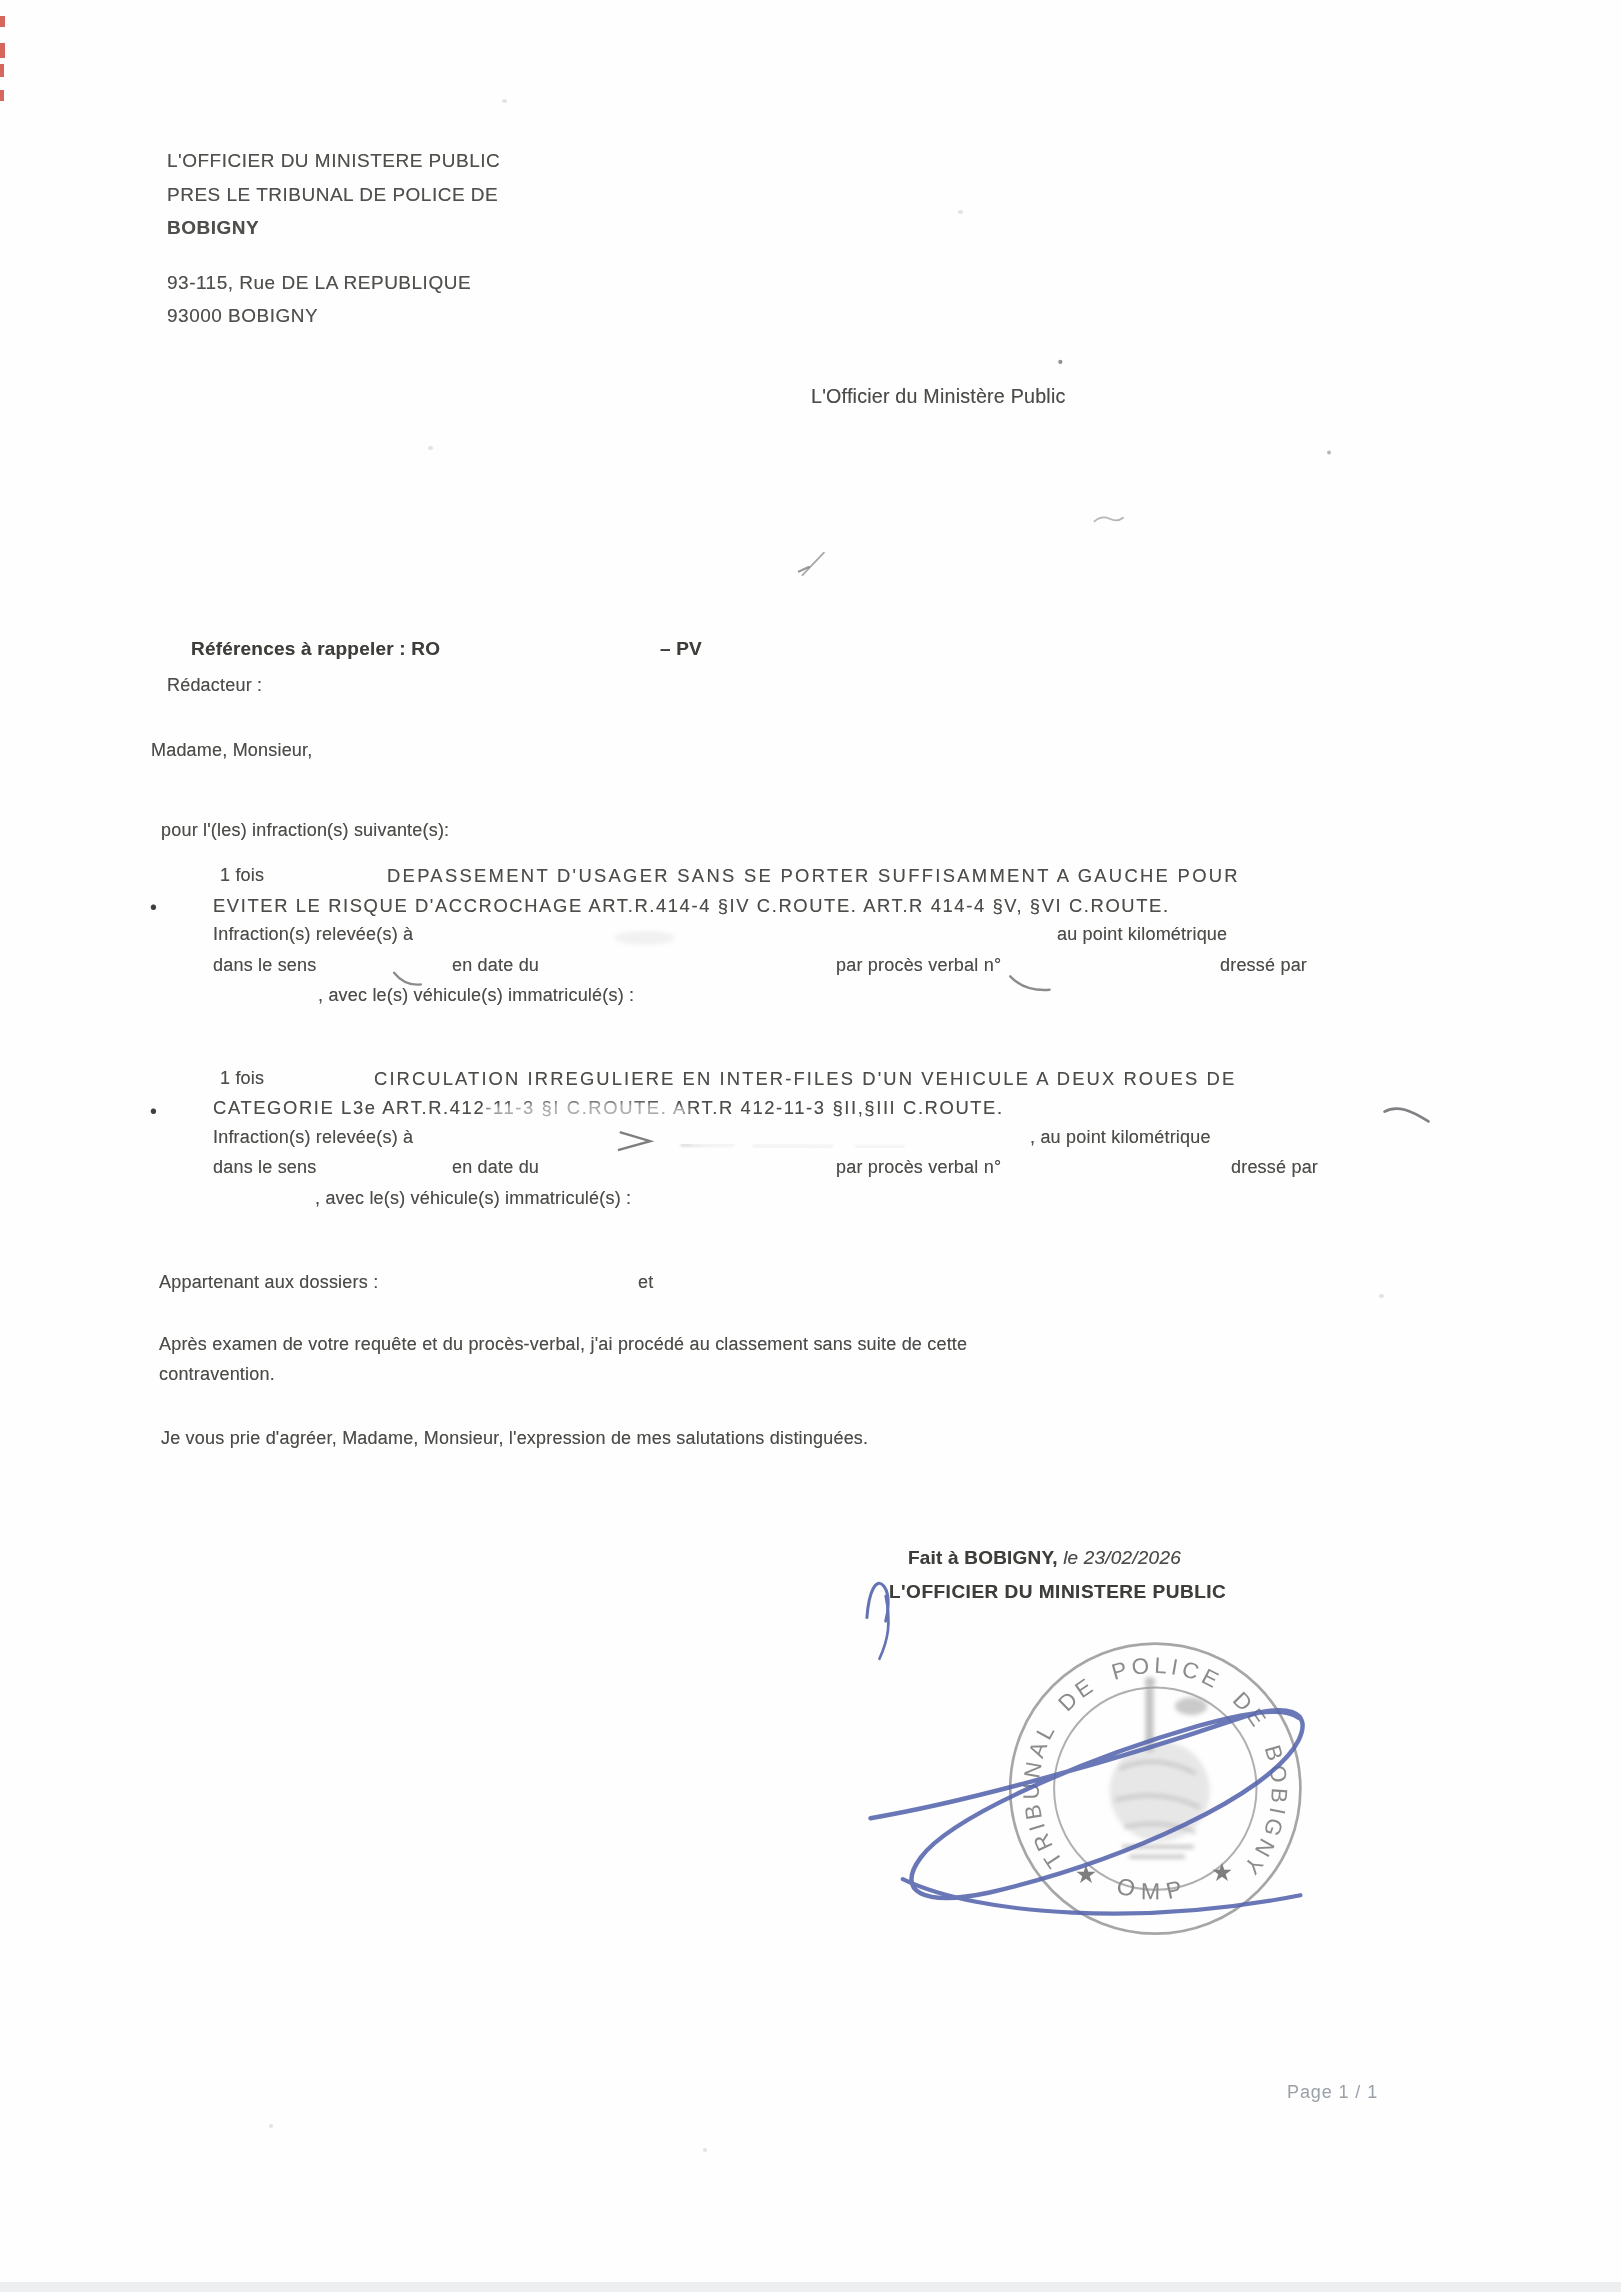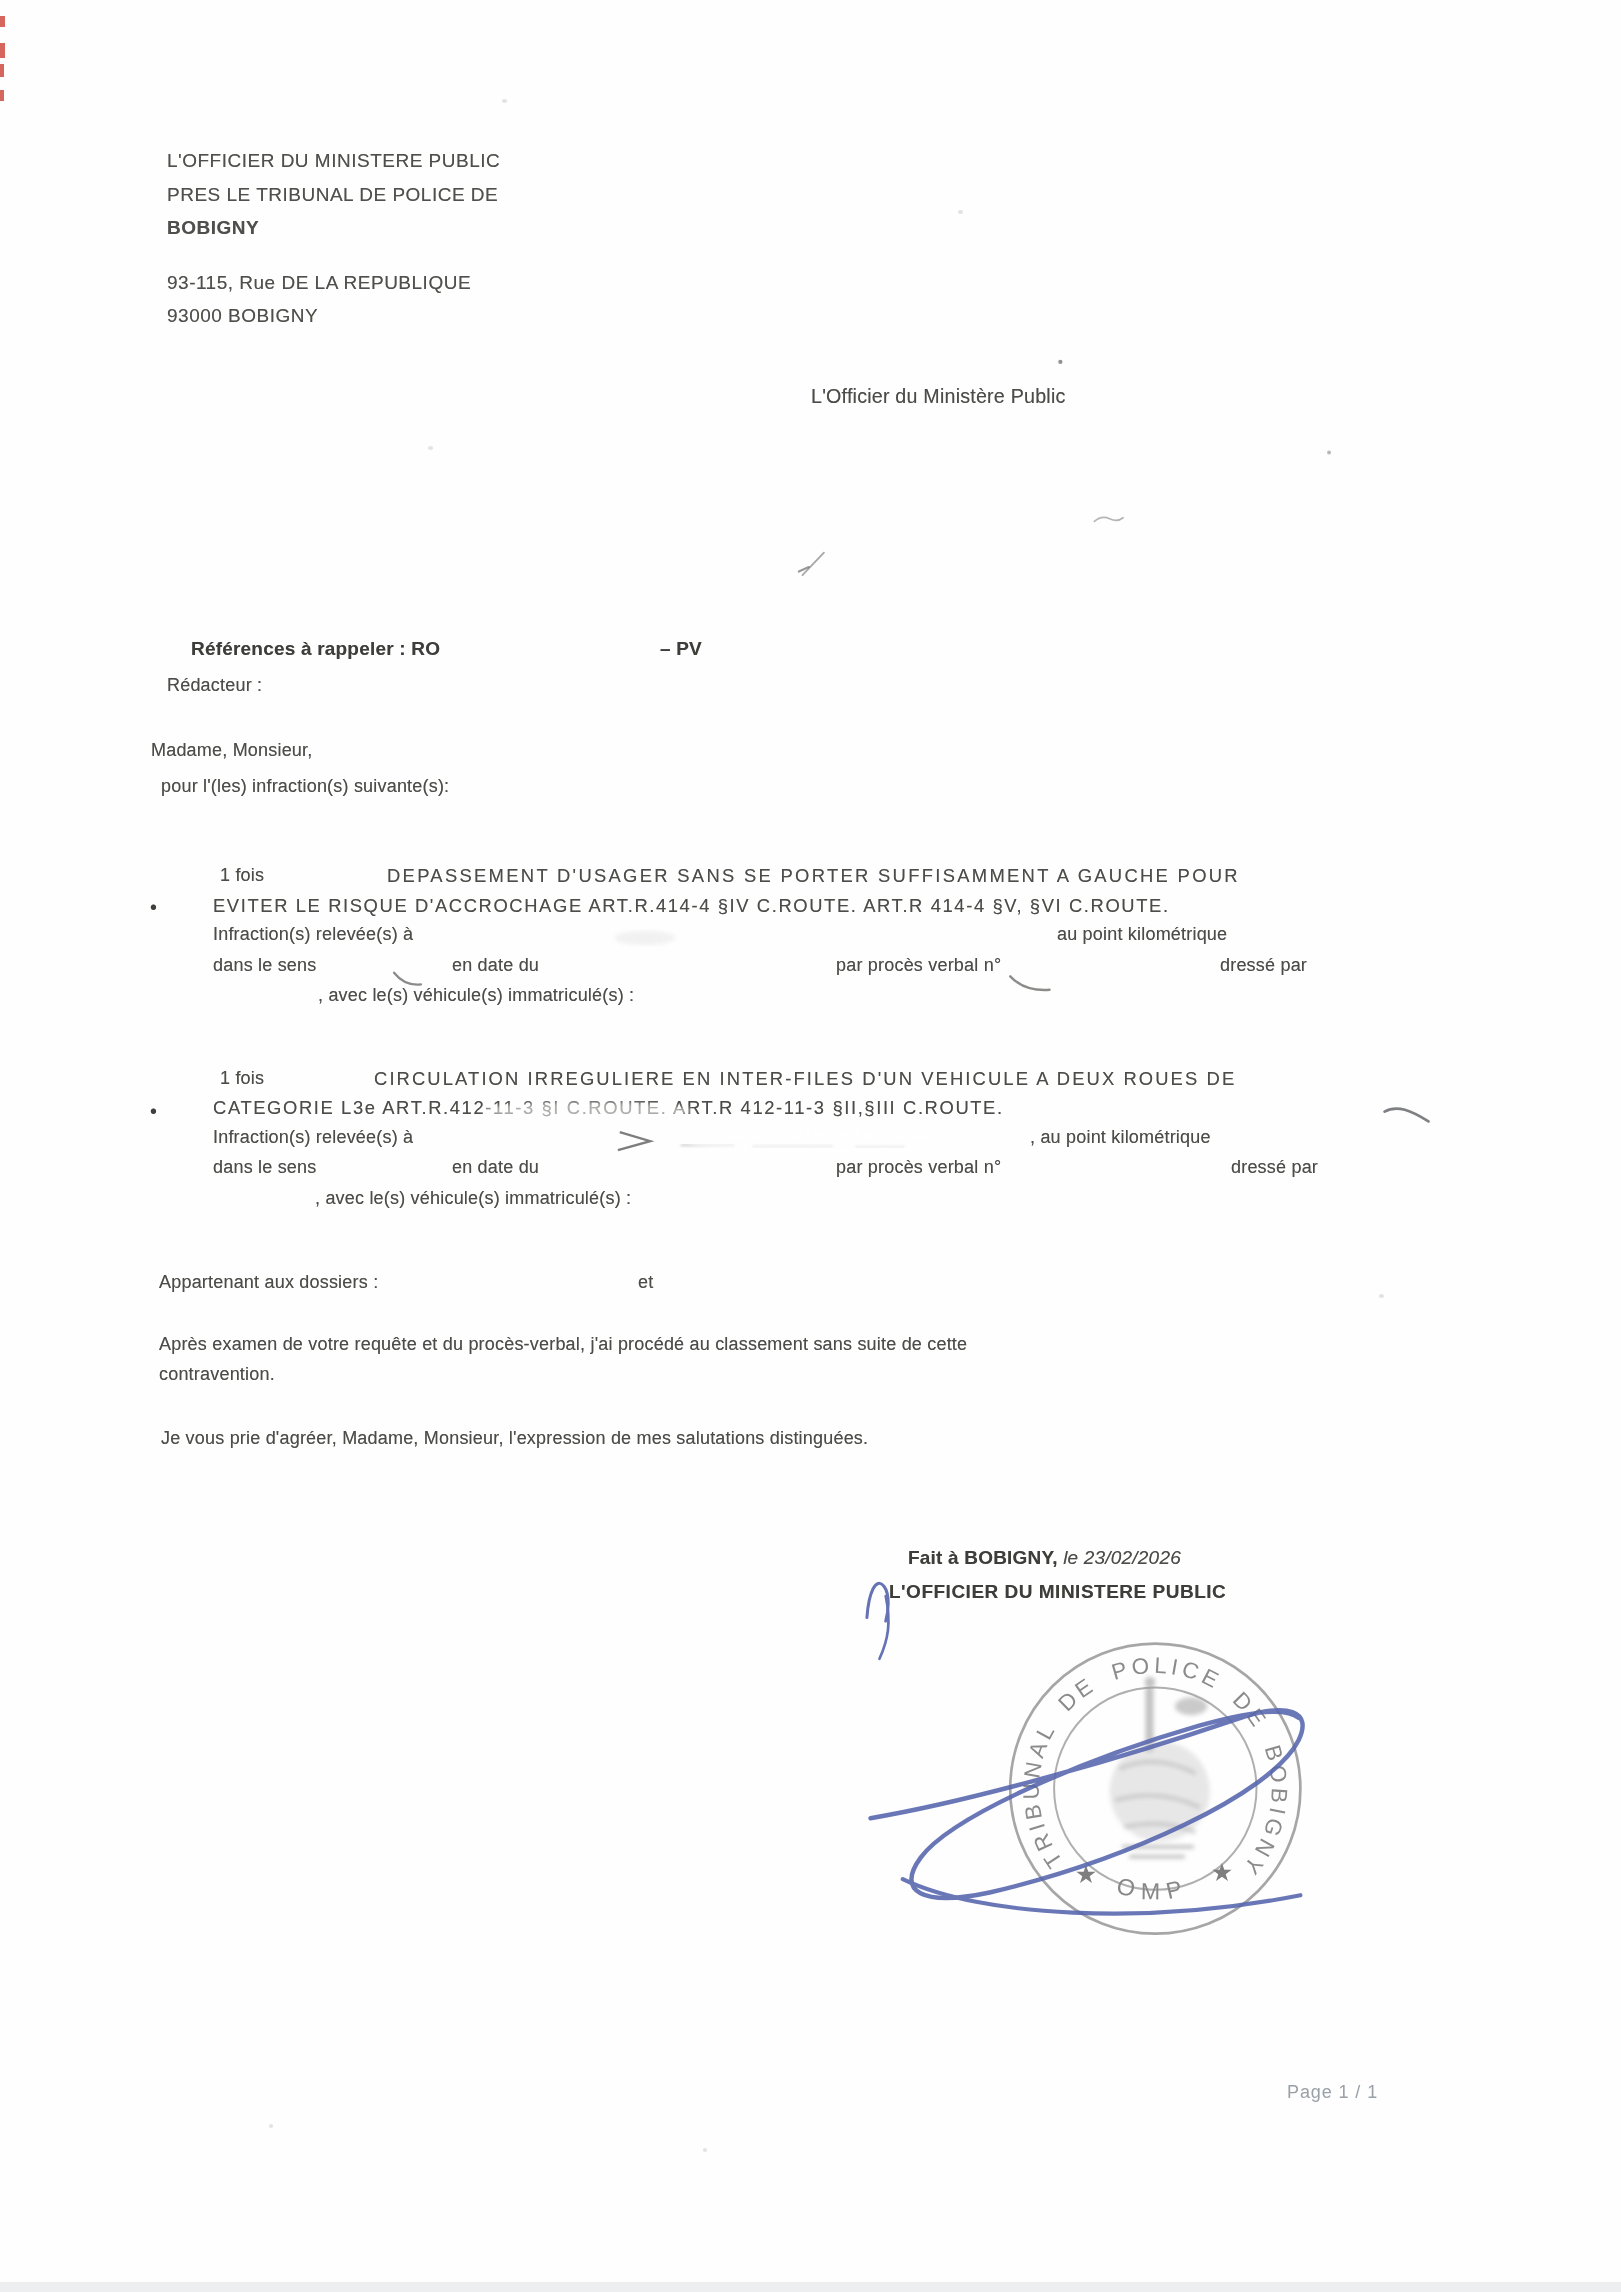--- a/index.html
+++ b/index.html
@@ -59,21 +59,21 @@
   <div class="t hdr" style="left:167px;top:236px;margin-top:36px;">93-115, Rue DE LA REPUBLIQUE</div>
   <div class="t hdr" style="left:167px;top:265px;margin-top:40px;">93000 BOBIGNY</div>
 
   <div class="t" style="left:811px;top:385px;font-size:19.7px;">L'Officier du Ministère Public</div>
 
   <div class="t b" style="left:167px;top:638px;font-size:19px;margin-left:24px;">Références à rappeler : RO</div>
   <div class="t b" style="left:660px;top:638px;font-size:19px;">– PV</div>
   <div class="t" style="left:167px;top:675px;">Rédacteur :</div>
 
   <div class="t" style="left:151px;top:740px;">Madame, Monsieur,</div>
-  <div class="t" style="left:161px;top:776px;text-align:right;">pour l'(les) infraction(s) suivante(s):</div>
+  <div class="t" style="left:161px;top:820px;text-align:right;">pour l'(les) infraction(s) suivante(s):</div>
 
   <div class="t bullet" style="left:150px;top:896px;">•</div>
   <div class="t" style="left:220px;top:865px;">1 fois</div>
   <div class="t cap" style="left:387px;top:865px;letter-spacing:2.3px;">DEPASSEMENT D'USAGER SANS SE PORTER SUFFISAMMENT A GAUCHE POUR</div>
   <div class="t cap" style="left:213px;top:895px;">EVITER LE RISQUE D'ACCROCHAGE ART.R.414-4 §IV C.ROUTE. ART.R 414-4 §V, §VI C.ROUTE.</div>
   <div class="t" style="left:213px;top:924px;">Infraction(s) relevée(s) à</div>
   <div class="t" style="left:1057px;top:924px;">au point kilométrique</div>
   <div class="t" style="left:213px;top:955px;">dans le sens</div>
   <div class="t" style="left:452px;top:955px;">en date du</div>
   <div class="t" style="left:836px;top:955px;">par procès verbal n°</div>

